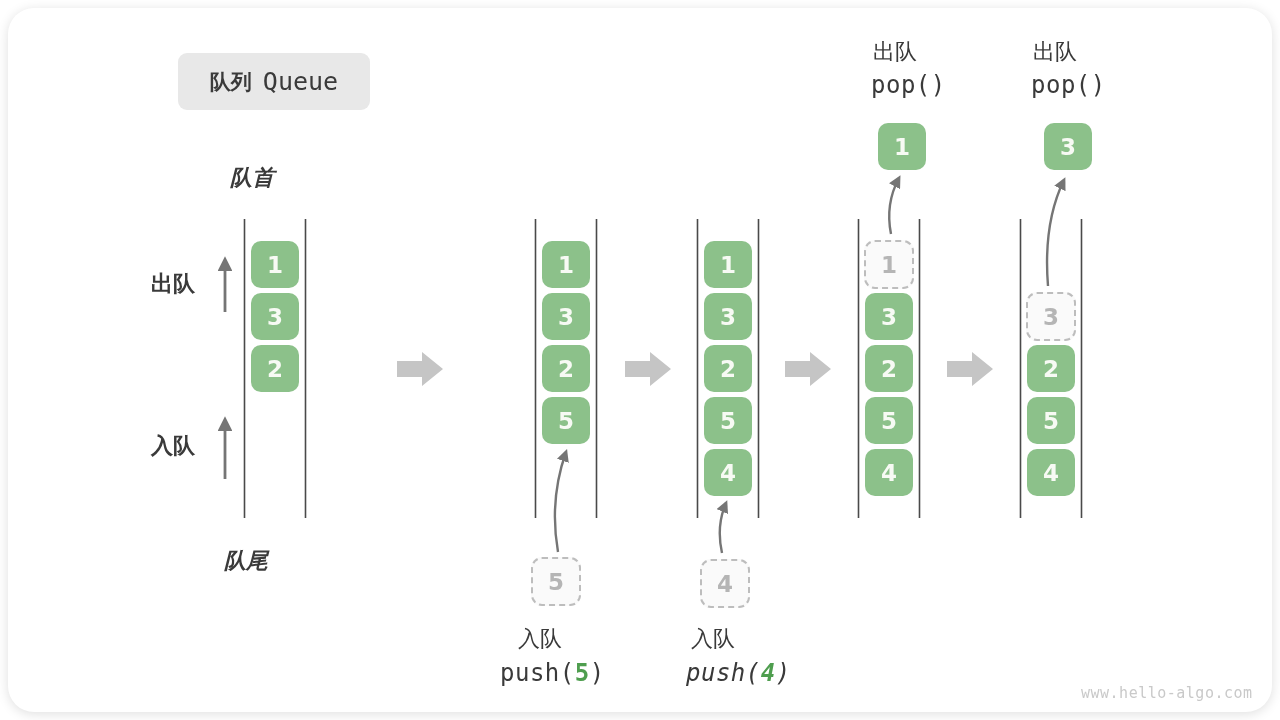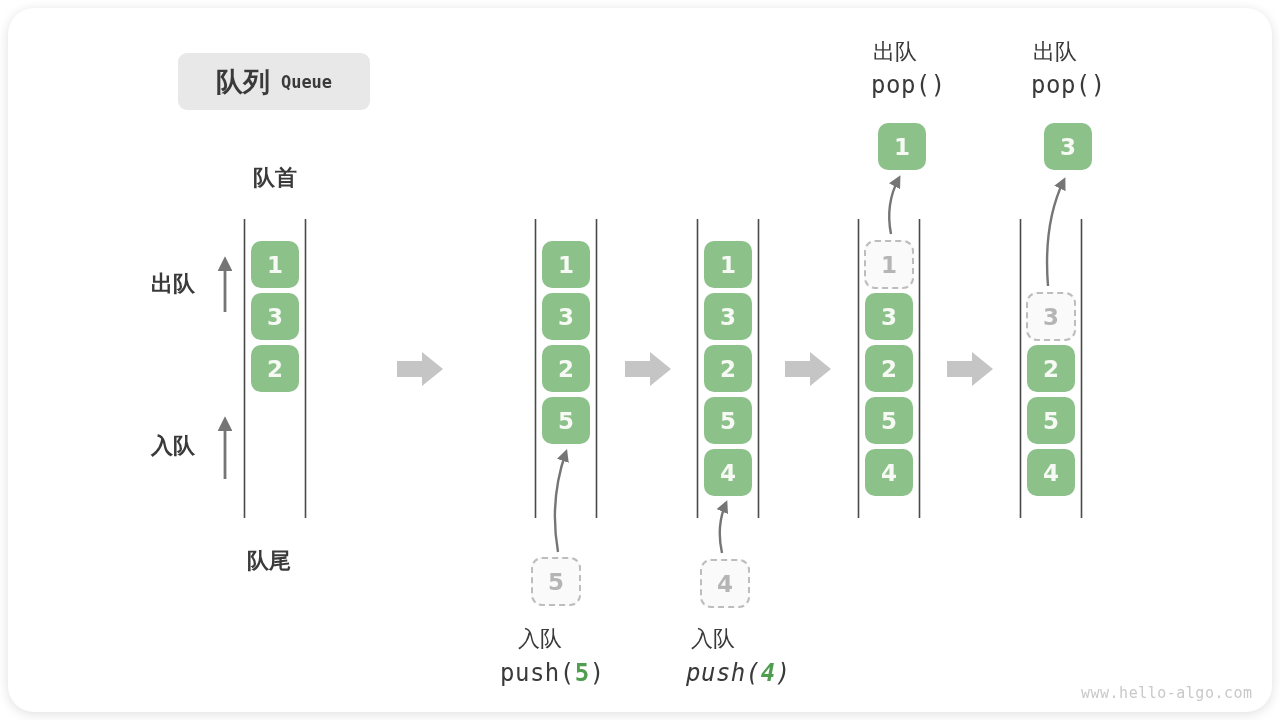--- a/index.html
+++ b/index.html
@@ -13,38 +13,38 @@
                 pointer-events:none; }
   .channel { stroke:var(--channel-line); stroke-width:1.6; }
   .blockarrow { fill:var(--block-arrow); }
   .thinline { stroke:var(--thin-arrow); stroke-width:2.8; fill:none; }
   .curve { stroke:var(--thin-arrow); stroke-width:2.4; fill:none; }
   .ah-fill { fill:var(--thin-arrow); }
 
   .title-badge { left:170px; top:45px; width:192px; height:57px;
                  background:var(--title-bg); border-radius:9px;
                  display:flex; align-items:center; justify-content:center; gap:11px; }
-  .title-zh { font-size:27px; font-weight:700; color:var(--ink); }
-  .title-en { font-family:"DejaVu Sans Mono", monospace; font-size:17px;
-              font-weight:700; color:var(--ink); }
+  .title-zh { font-size:21px; font-weight:700; color:var(--ink); }
+  .title-en { font-family:"DejaVu Sans Mono", monospace; font-size:25px;
+              font-weight:400; color:var(--ink); }
 
   .cjk-bold { font-size:22px; font-weight:700; color:var(--ink); line-height:28px; }
   .cjk-med  { font-size:22px; font-weight:500; color:var(--ink); line-height:28px; }
   .code { font-family:"DejaVu Sans Mono", monospace; font-size:24px;
           color:var(--ink); line-height:30px; letter-spacing:0.5px; }
   .code .arg { color:var(--arg-green); font-weight:700; }
 
   .cell { width:48px; height:47px; border-radius:10px; background:var(--green);
           color:var(--cell-text); display:flex; align-items:center; justify-content:center;
           font-size:23px; font-weight:700; }
   .ghost { width:50px; height:49px; border-radius:11px; background:var(--ghost-bg);
            border:2px dashed var(--ghost-border); color:var(--ghost-text);
            display:flex; align-items:center; justify-content:center;
            font-size:23px; font-weight:600; }
-  .center90 { width:90px; text-align:center; }
+  .center90 { width:90px; text-align:left;font-style:italic; }
   .watermark { font-family:"DejaVu Sans Mono", monospace; font-size:15px;
                color:var(--watermark); letter-spacing:0.5px;text-align:center; }
 </style>
 </head>
 <body>
 
 <div class="card">
 
   <svg class="overlay">
     <defs>

